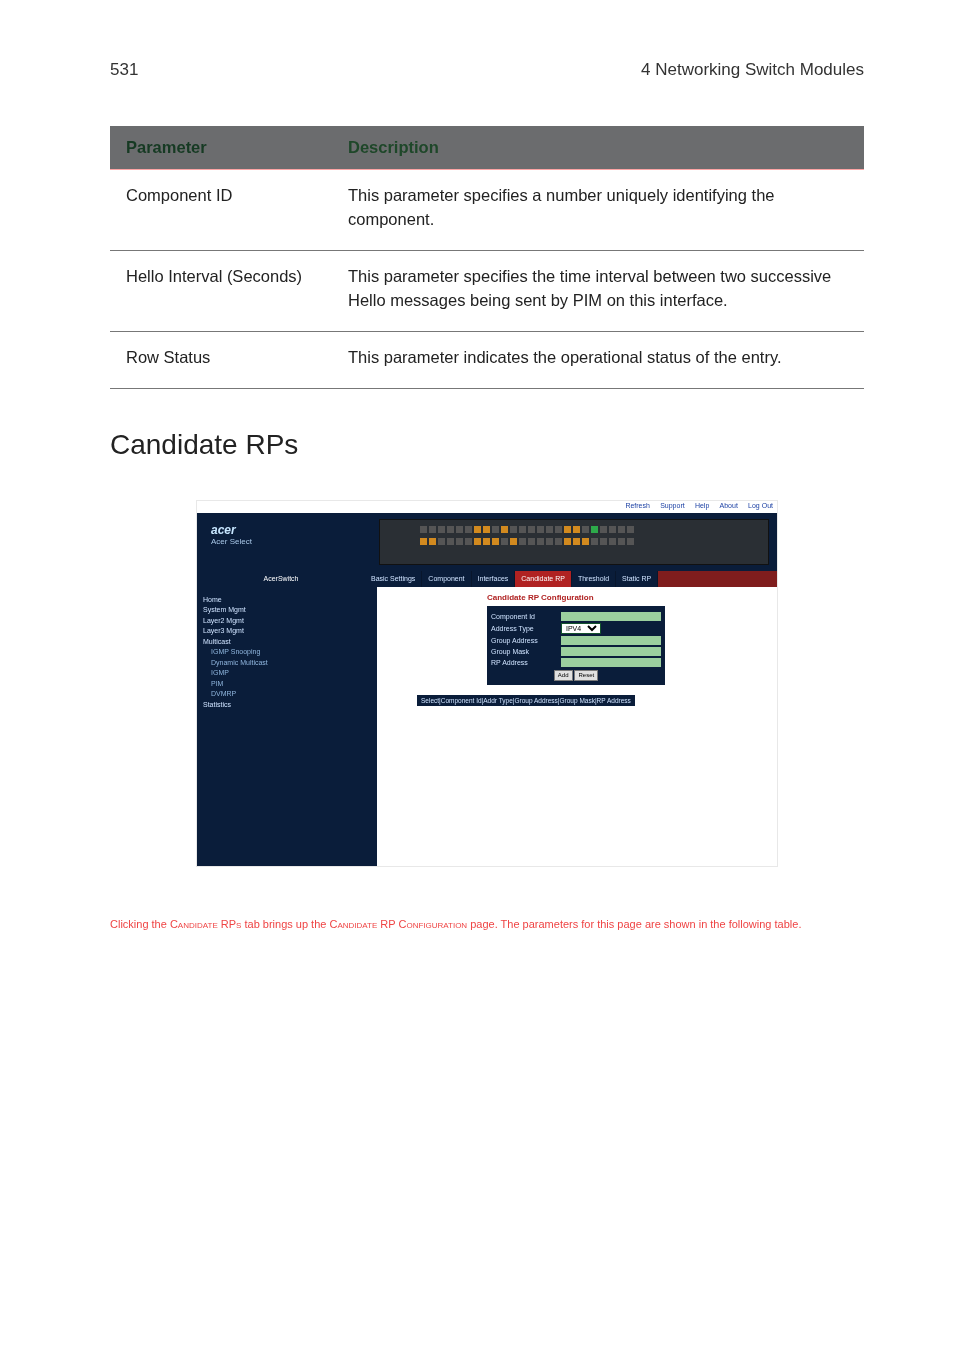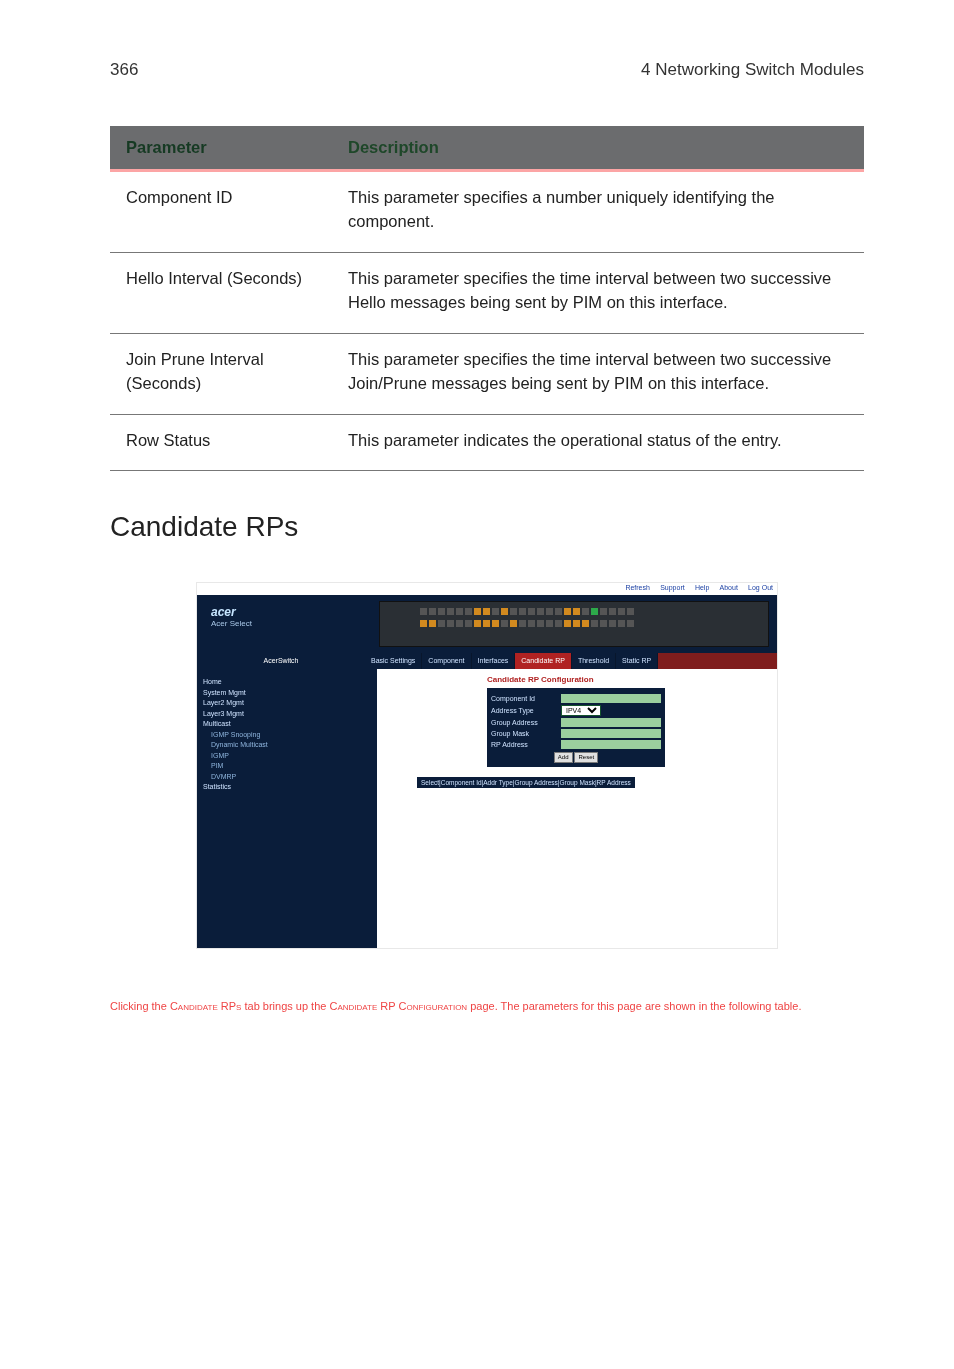--- a/index.html
+++ b/index.html
@@ -27,21 +27,21 @@
     width: 100%;
     border-collapse: collapse;
     font-size: 16.5px;
   }
   table.param-table thead th {
     background: #6b6c6e;
     color: #1f4d2e;
     font-weight: 700;
     text-align: left;
     padding: 12px 16px;
-    border-bottom: 3px solid #fca5a5;
+    border-bottom: 1px solid #fca5a5;
   }
   table.param-table thead th:last-child { color:#1e4729;}
   table.param-table thead th {
     color:#163a23;
   }
   table.param-table tbody td {
     padding: 14px 16px 18px 16px;
     vertical-align: top;
     border-bottom: 1px solid #777;
     line-height: 1.45;
@@ -169,43 +169,39 @@
     color:#ef4444;
   }
   .smallcaps { font-variant: small-caps; }
 </style>
 </head>
 <body>
 
 <div class="page">
 
   <div class="header-line">
-    <span>366</span>
+    <span>531</span>
     <span>4 Networking Switch Modules</span>
   </div>
 
   <table class="param-table">
     <thead>
       <tr>
         <th>Parameter</th>
         <th>Description</th>
       </tr>
     </thead>
     <tbody>
       <tr>
         <td>Component ID</td>
         <td>This parameter specifies a number uniquely identifying the component.</td>
       </tr>
       <tr>
         <td>Hello Interval (Seconds)</td>
         <td>This parameter specifies the time interval between two successive Hello messages being sent by PIM on this interface.</td>
-      </tr>
-      <tr>
-        <td>Join Prune Interval (Seconds)</td>
-        <td>This parameter specifies the time interval between two successive Join/Prune messages being sent by PIM on this interface.</td>
       </tr>
       <tr>
         <td>Row Status</td>
         <td>This parameter indicates the operational status of the entry.</td>
       </tr>
     </tbody>
   </table>
 
   <h2 class="candidate">Candidate RPs</h2>
 

